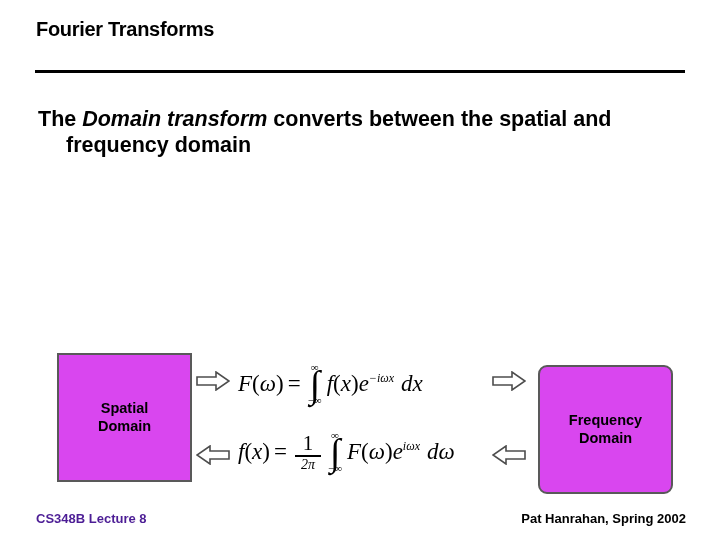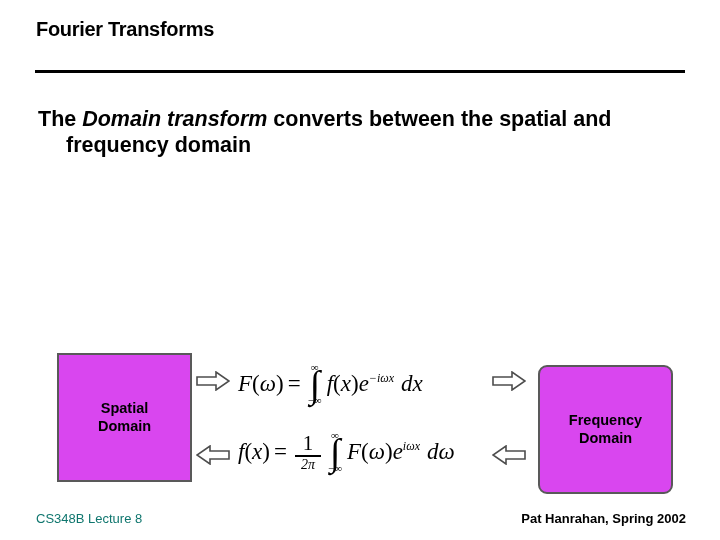--- a/index.html
+++ b/index.html
@@ -201,22 +201,22 @@
     padding-left: 0px;
   }
   .dvar { padding-left: 7px; font-style: italic; }
 
   
   #footer-left {
     position: absolute;
     left: 36px;
     top: 511px;
     font-size: 13px;
-    font-weight: normal;
-    color: #0f766e;
+    font-weight: bold;
+    color: #4c1d95;
   }
   #footer-right {
     position: absolute;
     right: 34px;
     top: 511px;
     font-size: 13px;
     font-weight: bold;
     color: #000000;
     text-align: right;
   }

